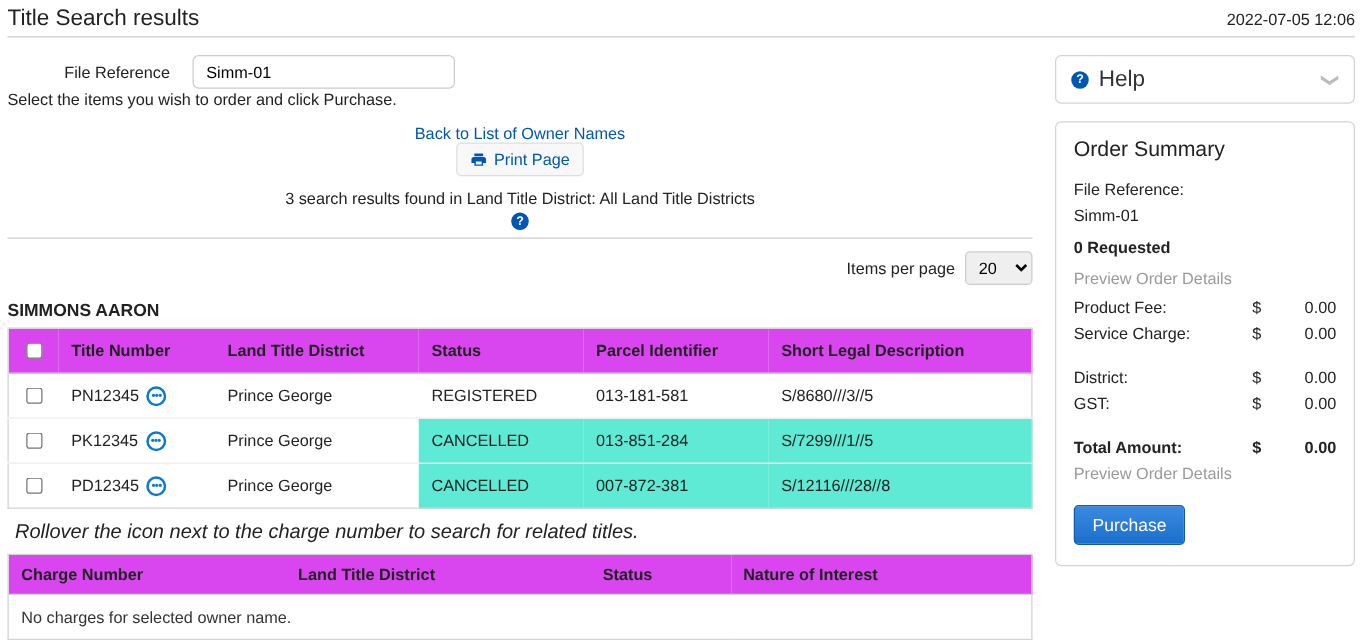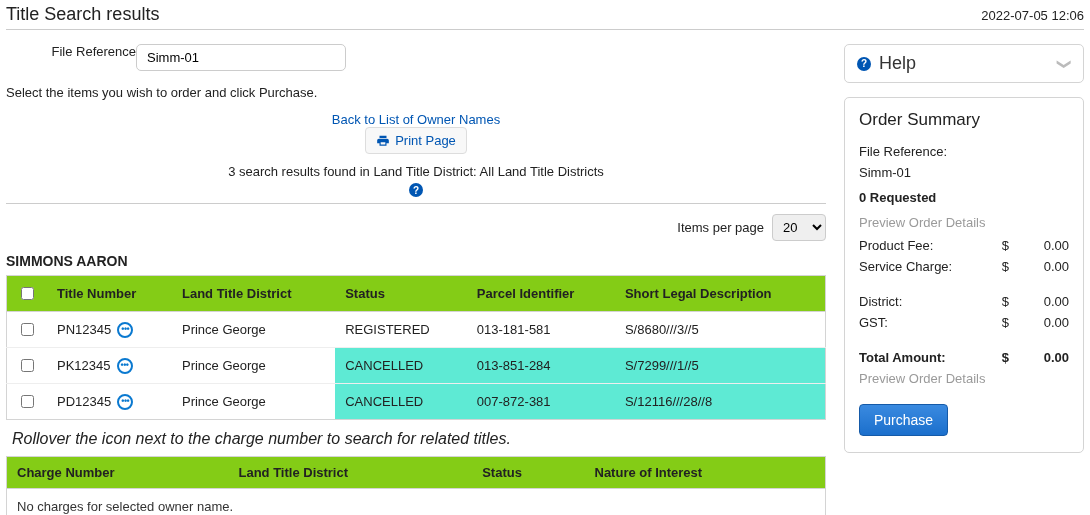--- a/index.html
+++ b/index.html
@@ -18,21 +18,21 @@
     border-bottom: 1px solid #ccc;
     padding-bottom: 4px;
     margin-bottom: 14px;
   }
   .page-title { font-size: 18px; font-weight: 400; }
   .timestamp { font-size: 13px; }
   .columns { display: flex; gap: 18px; }
   .main-col { flex: 1; min-width: 0; }
   .side-col { width: 240px; flex-shrink: 0; }
 
-  .fileref-row { display: flex; margin-bottom: 14px; }
+  .fileref-row { display: flex; align-items: center; gap: 18px; margin-bottom: 1px; }
   .fileref-label { width: 130px; text-align: right; }
   .text-input {
     border: 1px solid #ccc;
     border-radius: 5px;
     padding: 5px 10px;
     font-size: 13px;
     width: 210px;
   }
 
   .instruct { margin-bottom: 12px; }
@@ -87,21 +87,21 @@
     border-radius: 4px;
     padding: 4px 6px;
     font-size: 13px;
     width: 54px;
   }
 
   .owner-name { font-weight: bold; margin-bottom: 6px; font-size: 14px; }
 
   table.grid { width: 100%; border-collapse: collapse; border: 1px solid #d4d4d4; }
   table.grid th {
-    background: #84cc16;
+    background: #d946ef;
     text-align: left;
     padding: 8px 10px;
     font-weight: bold;
     border-bottom: 1px solid #d4d4d4;
     font-size: 13px;
   }
   table.grid td {
     padding: 8px 10px;
     border-top: 1px solid #eee;
     font-size: 13px;

